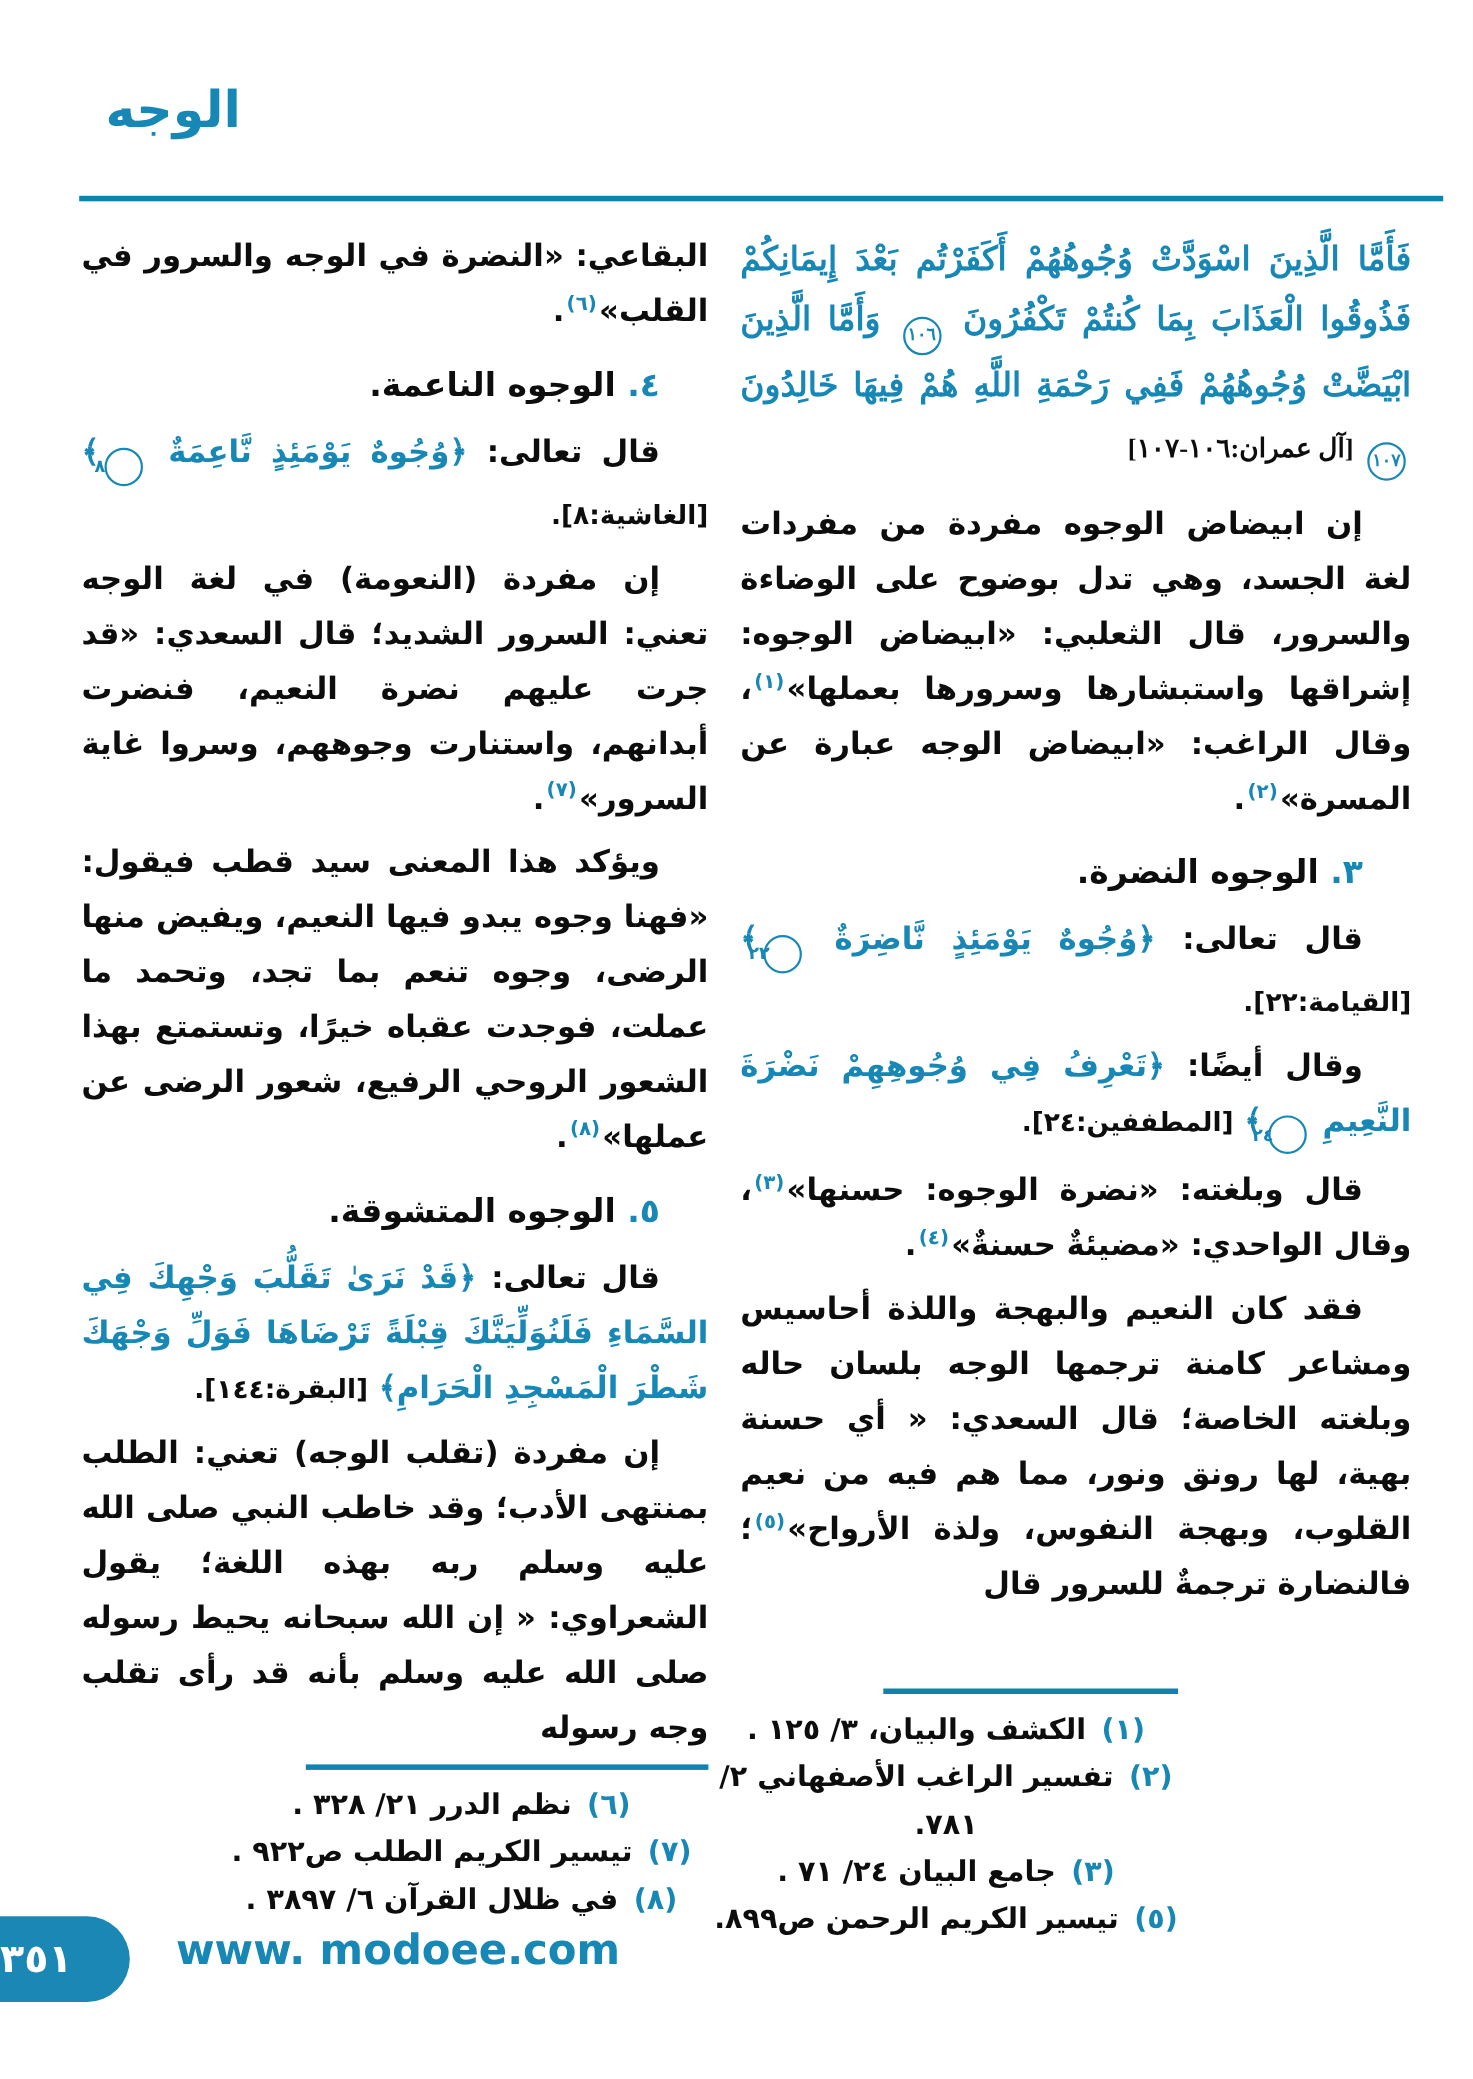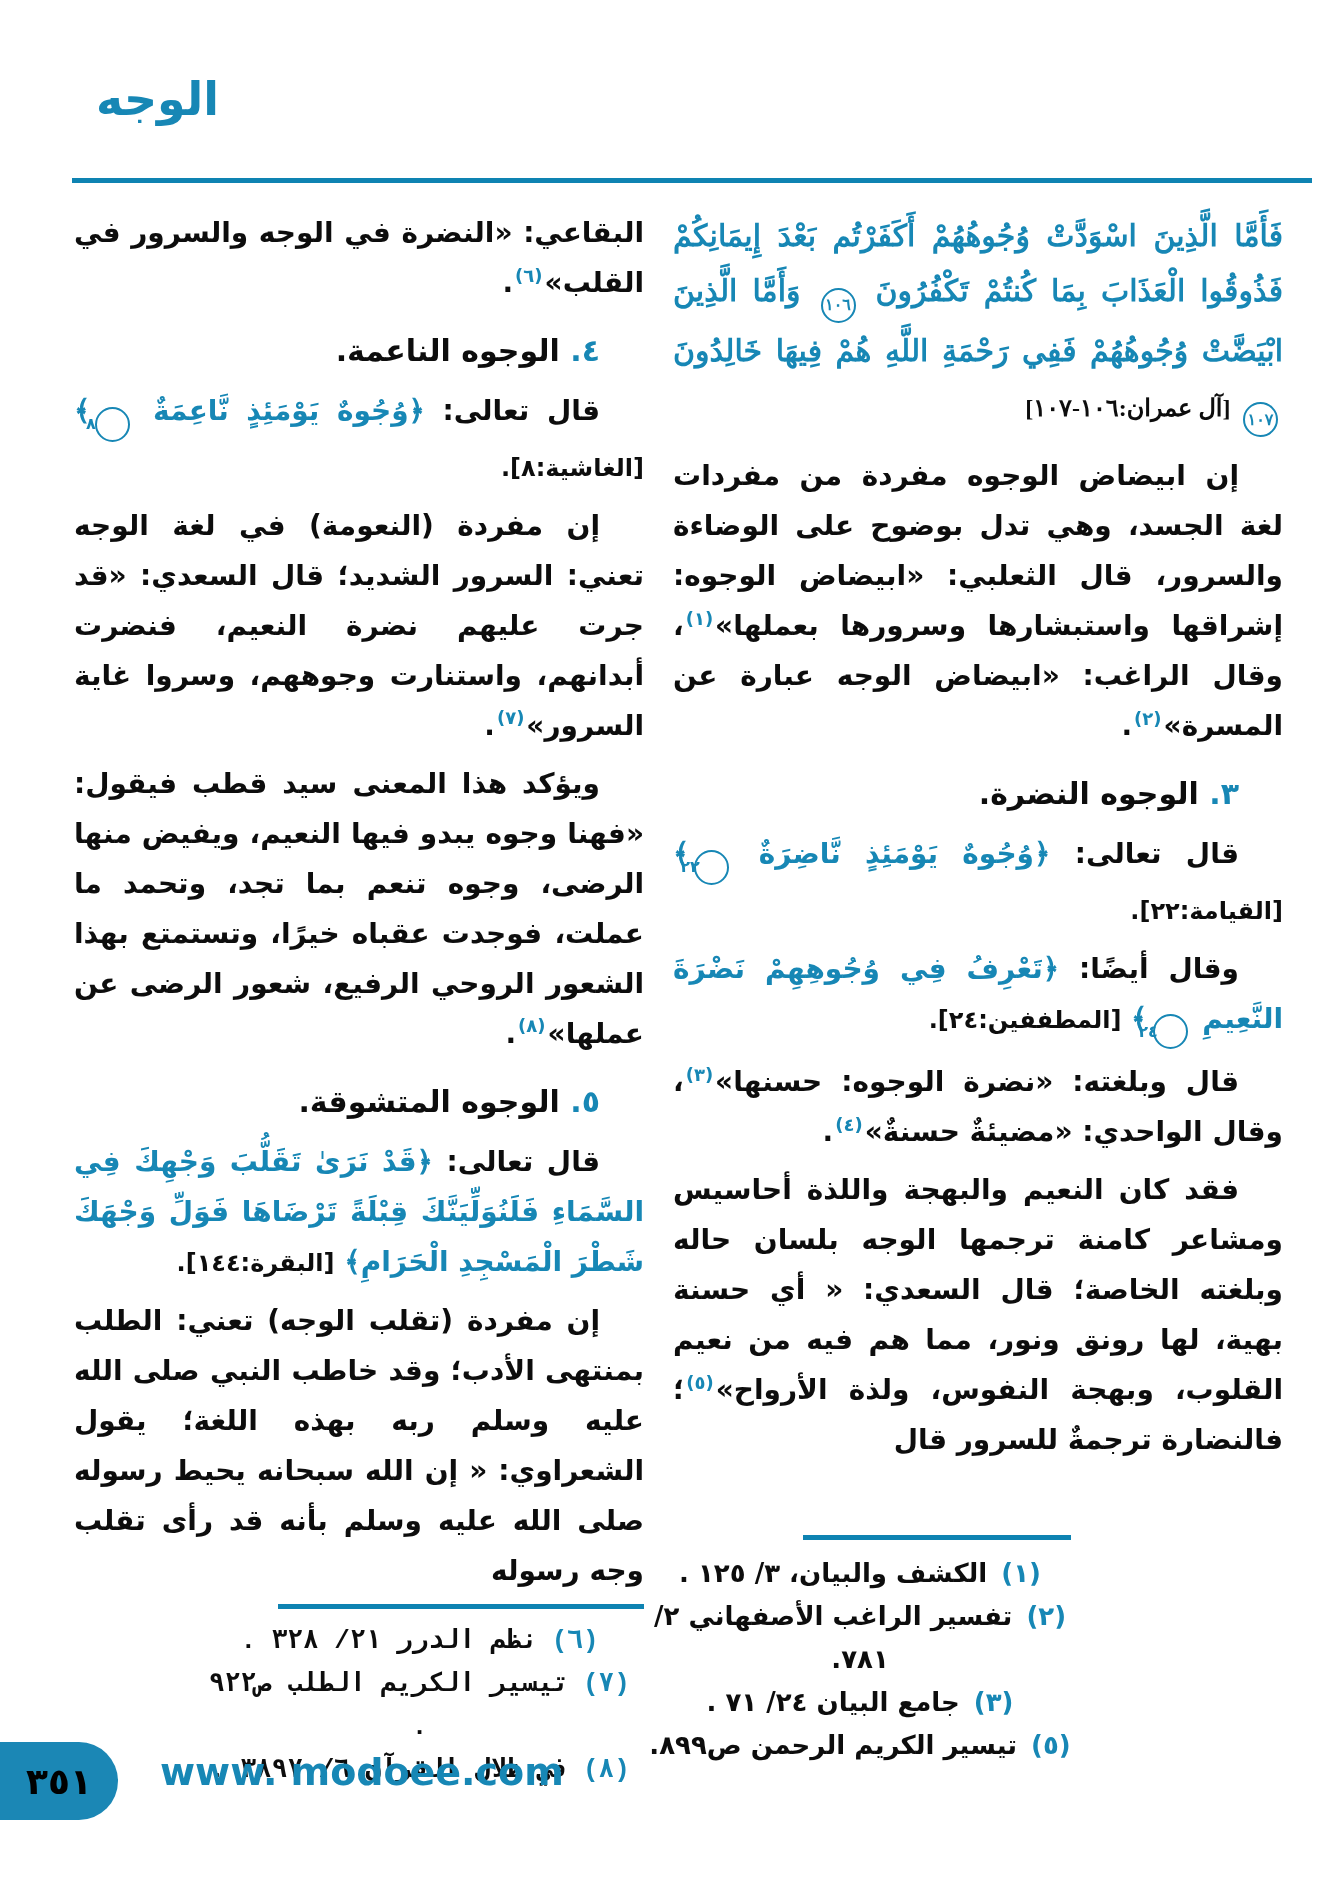--- a/index.html
+++ b/index.html
@@ -52,29 +52,29 @@
   .heading .h-num{color:#1787b5;}
   
   .fn-sep{position:absolute;background:#0e83b2;height:5px;}
   .fn-sep-right{top:1535px;left:803px;width:268px;}
   .fn-sep-left{top:1604px;left:278px;width:366px;}
   .footnotes{
     position:absolute;direction:rtl;text-align:center;
     font-size:26px;line-height:43px;font-weight:bold;color:#0d0d0d;
   }
   .footnotes-right{top:1552px;right:264px;width:430px;}
-  .footnotes-left{top:1620px;right:697px;width:445px;font-family:Liberation Mono, monospace;}
+  .footnotes-left{top:1620px;right:697px;width:445px;}
   .fn-line{margin:0;}
   .fn-num{color:#1787b5;margin-left:14px;font-weight:bold;}
   
   .page-tab{
     position:absolute;left:0;top:1742px;width:118px;height:78px;
     background:#1b87b5;border-radius:0 40px 40px 0;
-    display:flex;align-items:center;justify-content:center;
-    color:#000000;font-size:36px;font-weight:bold;
+    display:flex;align-items:center;justify-content:flex-end;
+    color:#ffffff;font-size:36px;font-weight:bold;
     direction:rtl;
   }
   .site-url{
     position:absolute;left:160px;top:1750px;
     color:#1787b5;font-size:38px;font-weight:bold;
     direction:ltr;font-family:"DejaVu Sans",sans-serif;
   }
 </style>
 </head>
 <body>

